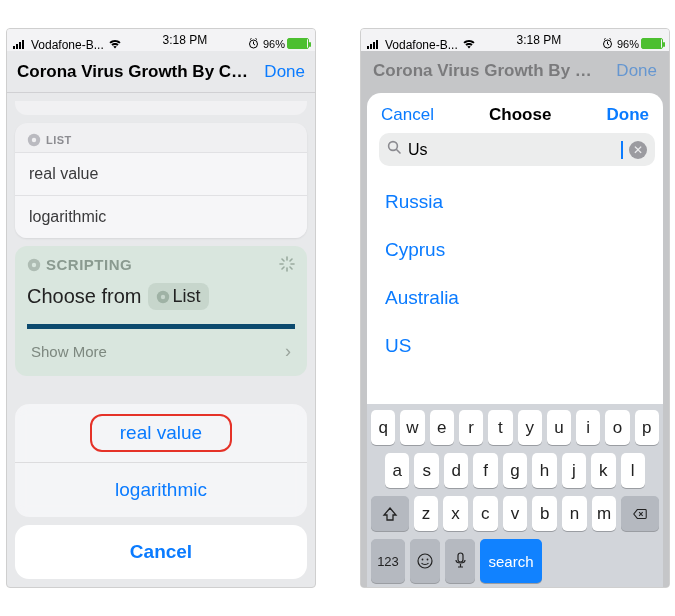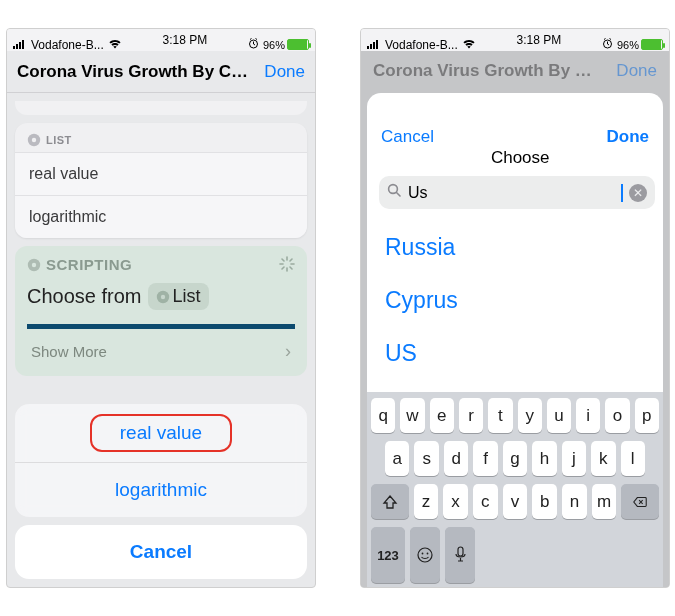--- a/index.html
+++ b/index.html
@@ -20,21 +20,21 @@
   .status {
     height: 22px;
     display: flex;
     align-items: center;
     justify-content: space-between;
     padding: 0 6px;
     font-size: 12px;
     font-weight: 500;
     background: #f3f3f5;
   }
-  .status-left, .status-right { display: flex; align-items: center; gap: 4px; margin-top: 9px; }
+  .status-left, .status-right { display: flex; align-items: flex-start; gap: 4px; margin-top: 9px; }
   .status-right .batt {
     display: inline-flex; align-items: center; gap: 2px;
     font-size: 11px;
   }
   .batt-icon {
     width: 22px; height: 11px; border: 1px solid #4cbf30; border-radius: 2px;
     position: relative; background: linear-gradient(to right,#4cbf30 96%, transparent 96%);
   }
   .batt-icon::after { content:""; position:absolute; right:-3px; top:3px; width:2px; height:5px; background:#4cbf30; border-radius:1px; }
 
@@ -115,54 +115,54 @@
   }
   .modal {
     position:absolute; left:6px; right:6px; top:64px; bottom:0;
     background:#fff; border-radius:14px 14px 0 0; overflow:hidden;
     display:flex; flex-direction:column;
   }
   .modal-nav {
     display:flex; align-items:center; justify-content:space-between;
     padding: 12px 14px 8px; font-size:17px;
   }
-  .modal-nav .mtitle { font-weight:400;margin-top:43px; }
+  .modal-nav .mtitle { font-weight:700; }
   .modal-nav .mlink { color:#0a7bff; }
   .searchrow { display:flex; gap:10px; align-items:center; padding: 0 12px 8px; }
   .searchbox {
     flex:1; display:flex; align-items:center; gap:6px;
     background:#eceded; border-radius:10px; padding:7px 8px; font-size:16px;
   }
   .searchbox input {
     border:none; background:transparent; outline:none; font-size:16px; flex:1;
   }
   .clear-btn { width:18px; height:18px; border-radius:50%; background:#9b9ba0; color:#ecedee; display:flex; align-items:center; justify-content:center; font-size:12px; }
   .cursor { border-left:2px solid #0a7bff; animation: blink 1s step-end infinite; display:inline-block; height:18px; vertical-align:middle; }
   @keyframes blink { 50% { opacity:0; } }
   .results { flex:1; overflow:auto; padding: 4px 0 6px; }
-  .result-item { padding: 13px 18px; font-size:23px; color:#0a7bff; }
+  .result-item { padding: 13px 18px; font-size:19px; color:#0a7bff; }
 
   
   .kb {
     background:#d2d5da; padding:6px 4px 4px;
   }
   .kb-row { display:flex; justify-content:center; gap:5px; margin-bottom:8px; }
   .key {
     background:#fff; border-radius:5px; box-shadow:0 1px 0 #9a9da2;
     width:25px; height:35px; display:flex; align-items:center; justify-content:center;
     font-size:17px; color:#222;
   }
   .kb-row.row2 { padding: 0 14px; }
   .key-ctrl {
     background:#b5b9c0; color:#222;
   }
   .key-ctrl svg { width:16px; height:16px; }
   .key-wide { width:38px; }
   .kb-bottom { display:flex; gap:5px; align-items:stretch; }
-  .kb-bottom .key { height:56px;font-weight:bold; }
+  .kb-bottom .key { height:44px; }
   .key-space { flex:1; font-size:15px; }
   .key-search {
     background:#1182ff; color:#fff; font-size:15px; width:62px;
   }
   .key-123 { width:34px; font-size:13px; background:#b5b9c0; }
   .key-emoji, .key-mic { width:30px; background:#b5b9c0; }
 
   
   .ghost-nav {
     position:absolute; top:22px; left:0; right:0;
@@ -346,20 +346,21 @@
         </span>
         <input value="Us" style="">
         <span class="cursor"></span>
         <span class="clear-btn">✕</span>
       </div>
 
     </div>
     <div class="results">
       <div class="result-item">Russia</div>
       <div class="result-item">Cyprus</div>
+      <div class="result-item">Australia</div>
       <div class="result-item">US</div>
     </div>
 
     <div class="kb">
       <div class="kb-row">
         <div class="key">q</div>
         <div class="key">w</div>
         <div class="key">e</div>
         <div class="key">r</div>
         <div class="key">t</div>
@@ -409,16 +410,17 @@
               <circle cx="11.5" cy="7.5" r="0.9" fill="#222"></circle>
               <path d="M5.5 11 C7 13 11 13 12.5 11" fill="none" stroke="#222" stroke-width="1.2"></path>
             </svg>
         </div>
         <div class="key key-mic">
           <svg width="13" height="18" viewBox="0 0 13 18">
               <rect x="4" y="1" width="5" height="9" rx="2.5" fill="none" stroke="#222" stroke-width="1.2"></rect>
               <path d="M2 8 C2 12 11 12 11 8 M6.5 12 V15 M4 15 H9" fill="none" stroke="#222" stroke-width="1.2"></path>
             </svg>
         </div>
+        <div class="key key-search">search</div>
       </div>
     </div>
   </div>
 </div>
 
 </body></html>

